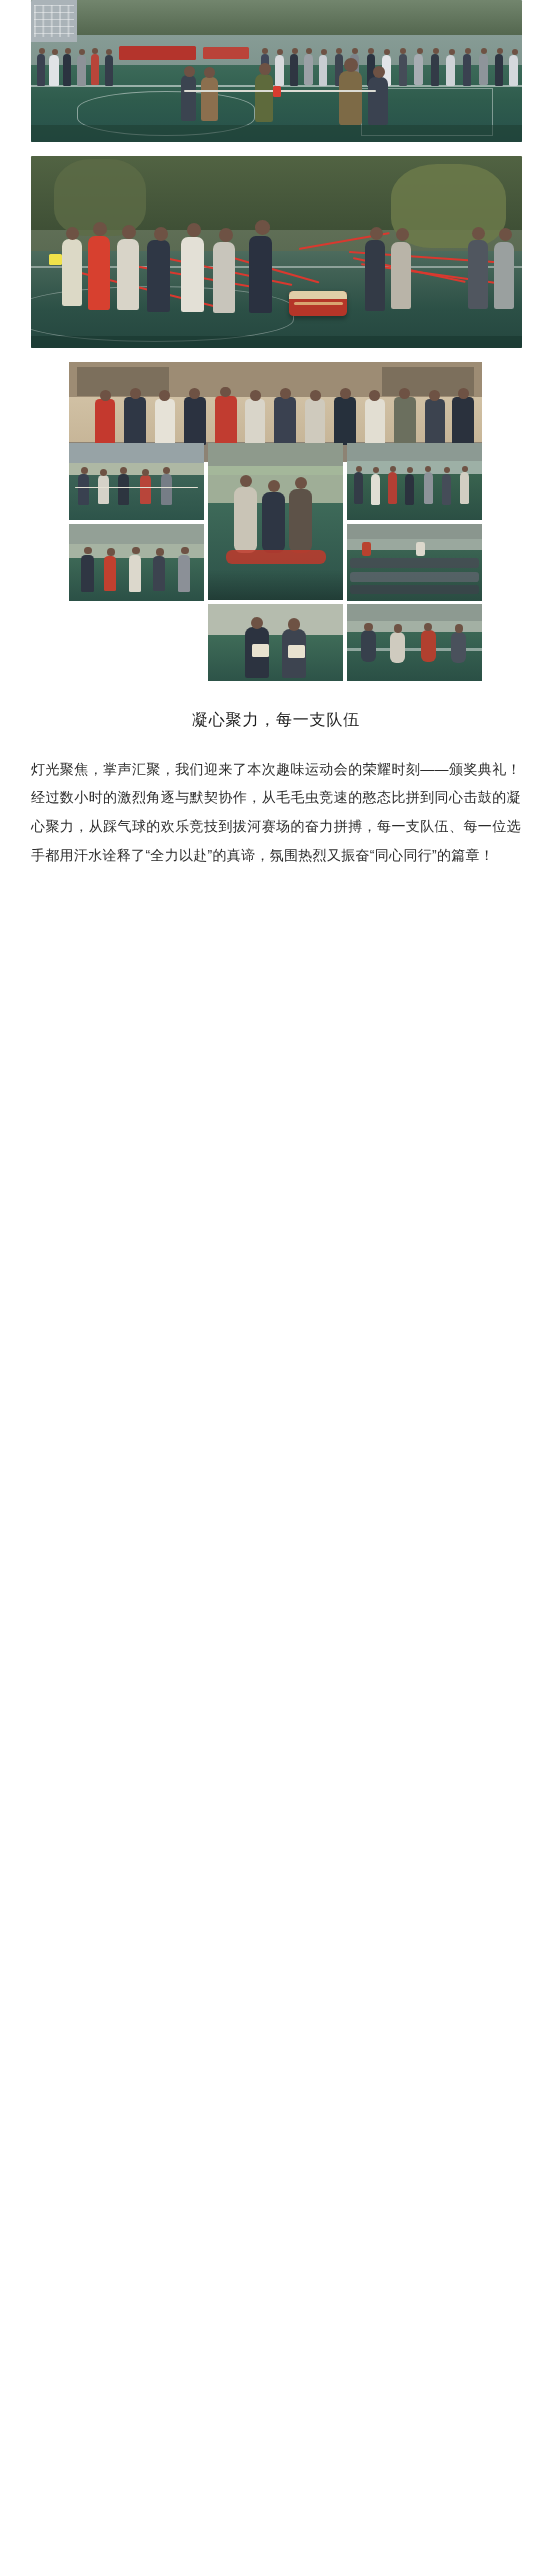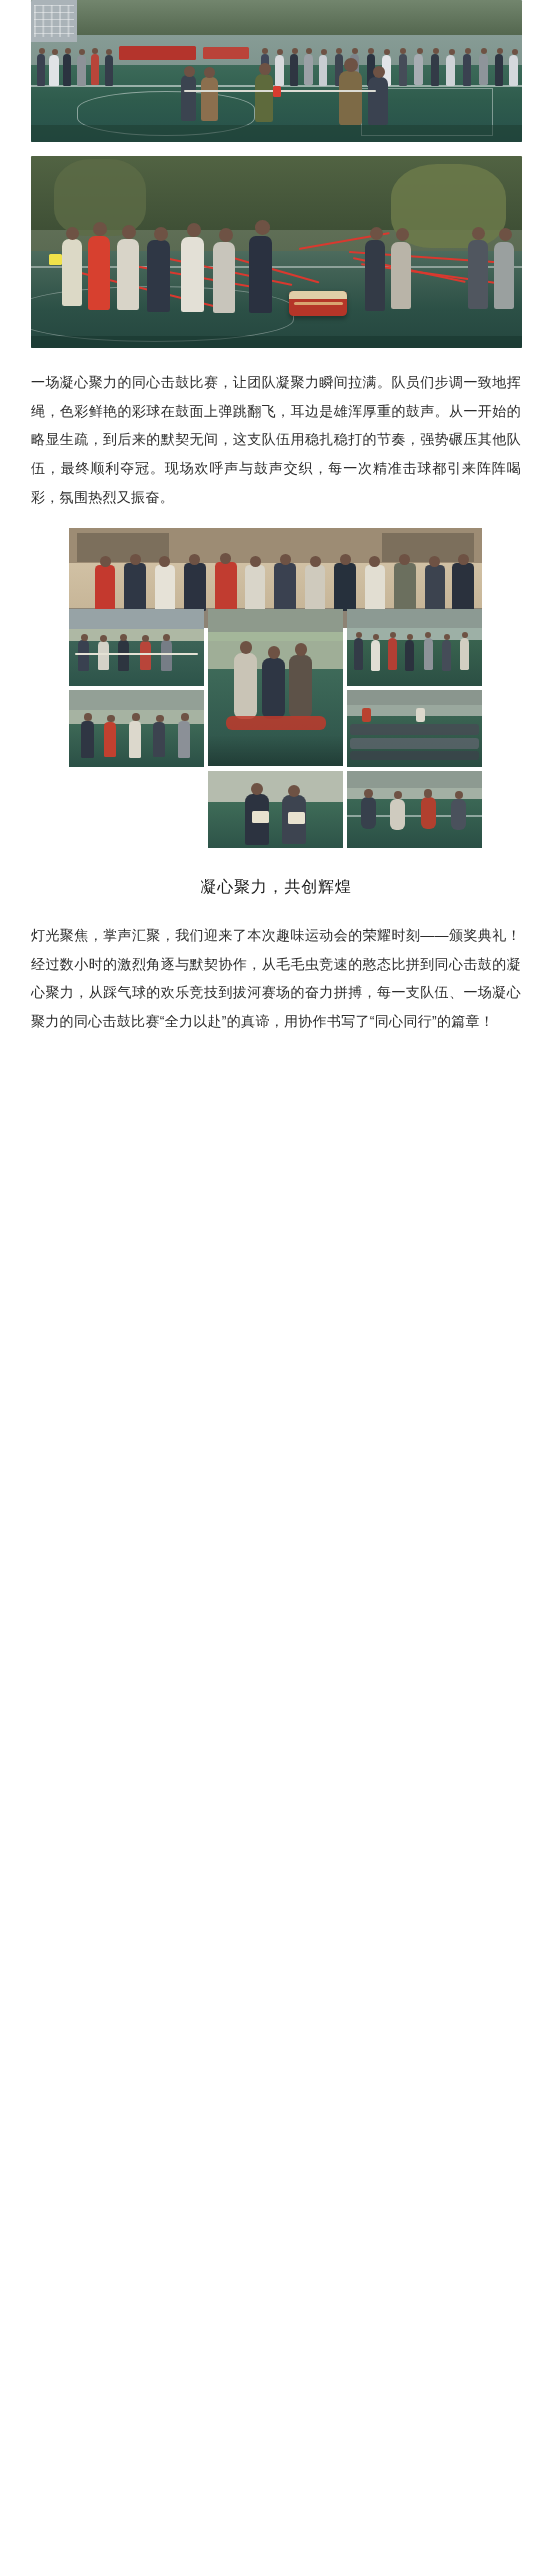--- a/index.html
+++ b/index.html
@@ -230,21 +230,20 @@
       <div class="head" style="left:365px;top:72px;width:13px;height:13px;"></div>
       <div class="person" style="left:437px;top:84px;width:20px;height:69px;background:#50565f;border-radius:7px 7px 2.3px 2.3px;"></div>
       <div class="head" style="left:441px;top:71px;width:13px;height:13px;"></div>
       <div class="person" style="left:463px;top:86px;width:20px;height:67px;background:#9aa09f;border-radius:7px 7px 2.3px 2.3px;"></div>
       <div class="head" style="left:468px;top:72px;width:13px;height:13px;"></div>
     </div>
 
     <div style="position:absolute;left:18.4px;top:98px;width:12.3px;height:10.7px;background:#f0e24a;border-radius:1.5px;"></div>
   </div>
 
-  <p class="para">一场凝心聚力的同心击鼓比赛，让团队凝聚力瞬间拉满。队员们步调一致地挥绳，色彩鲜艳的彩球在鼓面上弹跳翻飞，耳边是雄浑厚重的鼓声。从一开始的略显生疏，到后来的默契无间，这支队伍用稳扎稳打的节奏，强势碾压其他队伍，最终顺利夺冠。现场欢呼声与鼓声交织，每一次精准击球都引来阵阵喝彩，氛围热烈又振奋。</p>
 
   <div class="grid-gallery" style="grid-template-columns: 135px 135px 135px; grid-auto-rows: 77px;">
 
     <div class="cell" style="grid-column: 1 / span 3; height:100px; background:linear-gradient(#cbb89a,#b9a headers);">
       <div style="position:absolute;inset:0;background:linear-gradient(#d8c9ad,#c3b193);"></div>
       <div style="position:absolute;left:0;top:0;right:0;height:35px;background:#9d8c74;"></div>
       <div style="position:absolute;left:7.7px;top:4.6px;width:92px;height:29px;background:#6e6352;opacity:.7"></div>
       <div style="position:absolute;right:7.7px;top:4.6px;width:92px;height:29px;background:#6e6352;opacity:.7"></div>
       <div style="position:absolute;left:0;right:0;bottom:0;height:20px;background:#8d8374;"></div>
 
@@ -369,19 +368,19 @@
       <div class="person" style="left:43px;top:28px;width:15.3px;height:31px;background:#cfcbbf;border-radius:6.1px;"></div>
       <div class="head" style="left:47px;top:20px;width:8.4px;height:8.4px;"></div>
       <div class="person" style="left:74px;top:26px;width:15.3px;height:32px;background:#b1402f;border-radius:6.1px;"></div>
       <div class="head" style="left:77px;top:18.4px;width:8.4px;height:8.4px;"></div>
       <div class="person" style="left:104px;top:28px;width:15.3px;height:31px;background:#4a515c;border-radius:6.1px;"></div>
       <div class="head" style="left:108px;top:20px;width:8.4px;height:8.4px;"></div>
     </div>
 
   </div>
 
-  <h2 class="subheading">凝心聚力，共创辉煌</h2>
-
-  <p class="para">灯光聚焦，掌声汇聚，我们迎来了本次趣味运动会的荣耀时刻——颁奖典礼！经过数小时的激烈角逐与默契协作，从毛毛虫竞速的憨态比拼到同心击鼓的凝心聚力，从踩气球的欢乐竞技到拔河赛场的奋力拼搏，每一支队伍、一场凝心聚力的同心击鼓比赛“全力以赴”的真谛，用协作书写了“同心同行”的篇章！</p>
+  <h2 class="subheading">凝心聚力，每一支队伍</h2>
+
+  <p class="para">灯光聚焦，掌声汇聚，我们迎来了本次趣味运动会的荣耀时刻——颁奖典礼！经过数小时的激烈角逐与默契协作，从毛毛虫竞速的憨态比拼到同心击鼓的凝心聚力，从踩气球的欢乐竞技到拔河赛场的奋力拼搏，每一支队伍、每一位选手都用汗水诠释了“全力以赴”的真谛，氛围热烈又振奋“同心同行”的篇章！</p>
 
   <div style="height:31px"></div>
 </div>
 
 
 </body></html>

